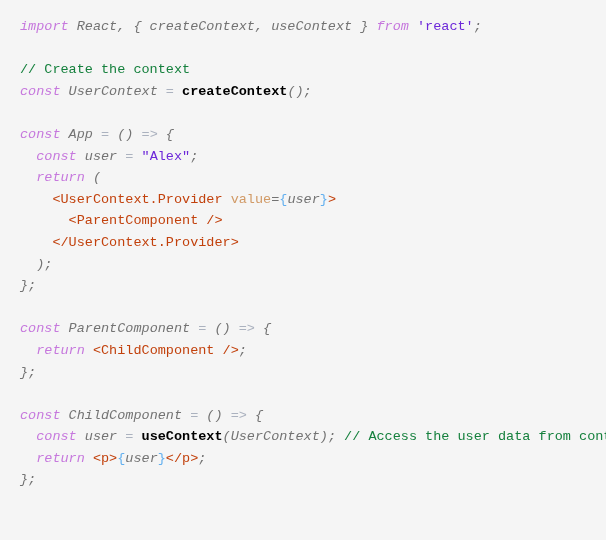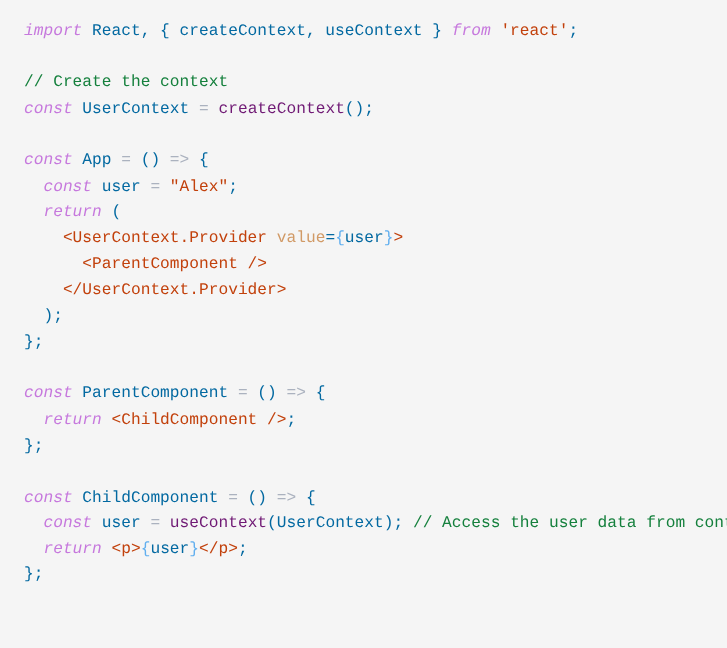--- a/index.html
+++ b/index.html
@@ -23,24 +23,24 @@
       white-space: pre;
     }
 
     .line {
       display: block;
       min-height: 1.6em;
     }
 
     
     .kw       { color: #c678dd; font-style: italic; }   
-    .fn       { color: #701a75; }   
-    .str      { color: #c2410c; text-align: center; }   
+    .fn       { color: #000000; font-weight: bold; }   
+    .str      { color: #6d28d9; text-align: center; }   
     .op       { color: #abb2bf; }   
-    .plain    { color: #0369a1; }   
+    .plain    { color: #737373; font-style: italic; }   
     .comment  { color: #15803d; }
     .tag      { color: #c2410c; }   
     .attr     { color: #d19a66; margin-top: 16px; }   
     .brace    { color: #61afef; }
   </style>
 </head>
 <body>
 
 <div class="code-block" id="code-container"><span class="line"><span class="kw">import</span><span class="plain"> React, { createContext, useContext } </span><span class="kw">from</span><span class="plain"> </span><span class="str">'react'</span><span class="plain">;</span></span><span class="line">&nbsp;</span><span class="line"><span class="comment">// Create the context</span></span><span class="line"><span class="kw">const</span><span class="plain"> UserContext </span><span class="op">=</span><span class="plain"> </span><span class="fn">createContext</span><span class="plain">();</span></span><span class="line">&nbsp;</span><span class="line"><span class="kw">const</span><span class="plain"> App </span><span class="op">=</span><span class="plain"> () </span><span class="op">=&gt;</span><span class="plain"> {</span></span><span class="line"><span class="plain">  </span><span class="kw">const</span><span class="plain"> user </span><span class="op">=</span><span class="plain"> </span><span class="str">"Alex"</span><span class="plain">;</span></span><span class="line"><span class="plain">  </span><span class="kw">return</span><span class="plain"> (</span></span><span class="line"><span class="plain">    </span><span class="tag">&lt;UserContext.Provider</span><span class="plain"> </span><span class="attr">value</span><span class="plain">=</span><span class="brace">{</span><span class="plain">user</span><span class="brace">}</span><span class="tag">&gt;</span></span><span class="line"><span class="plain">      </span><span class="tag">&lt;ParentComponent /&gt;</span></span><span class="line"><span class="plain">    </span><span class="tag">&lt;/UserContext.Provider&gt;</span></span><span class="line"><span class="plain">  );</span></span><span class="line"><span class="plain">};</span></span><span class="line">&nbsp;</span><span class="line"><span class="kw">const</span><span class="plain"> ParentComponent </span><span class="op">=</span><span class="plain"> () </span><span class="op">=&gt;</span><span class="plain"> {</span></span><span class="line"><span class="plain">  </span><span class="kw">return</span><span class="plain"> </span><span class="tag">&lt;ChildComponent /&gt;</span><span class="plain">;</span></span><span class="line"><span class="plain">};</span></span><span class="line">&nbsp;</span><span class="line"><span class="kw">const</span><span class="plain"> ChildComponent </span><span class="op">=</span><span class="plain"> () </span><span class="op">=&gt;</span><span class="plain"> {</span></span><span class="line"><span class="plain">  </span><span class="kw">const</span><span class="plain"> user </span><span class="op">=</span><span class="plain"> </span><span class="fn">useContext</span><span class="plain">(UserContext); </span><span class="comment">// Access the user data from context</span></span><span class="line"><span class="plain">  </span><span class="kw">return</span><span class="plain"> </span><span class="tag">&lt;p&gt;</span><span class="brace">{</span><span class="plain">user</span><span class="brace">}</span><span class="tag">&lt;/p&gt;</span><span class="plain">;</span></span><span class="line"><span class="plain">};</span></span></div>
 

